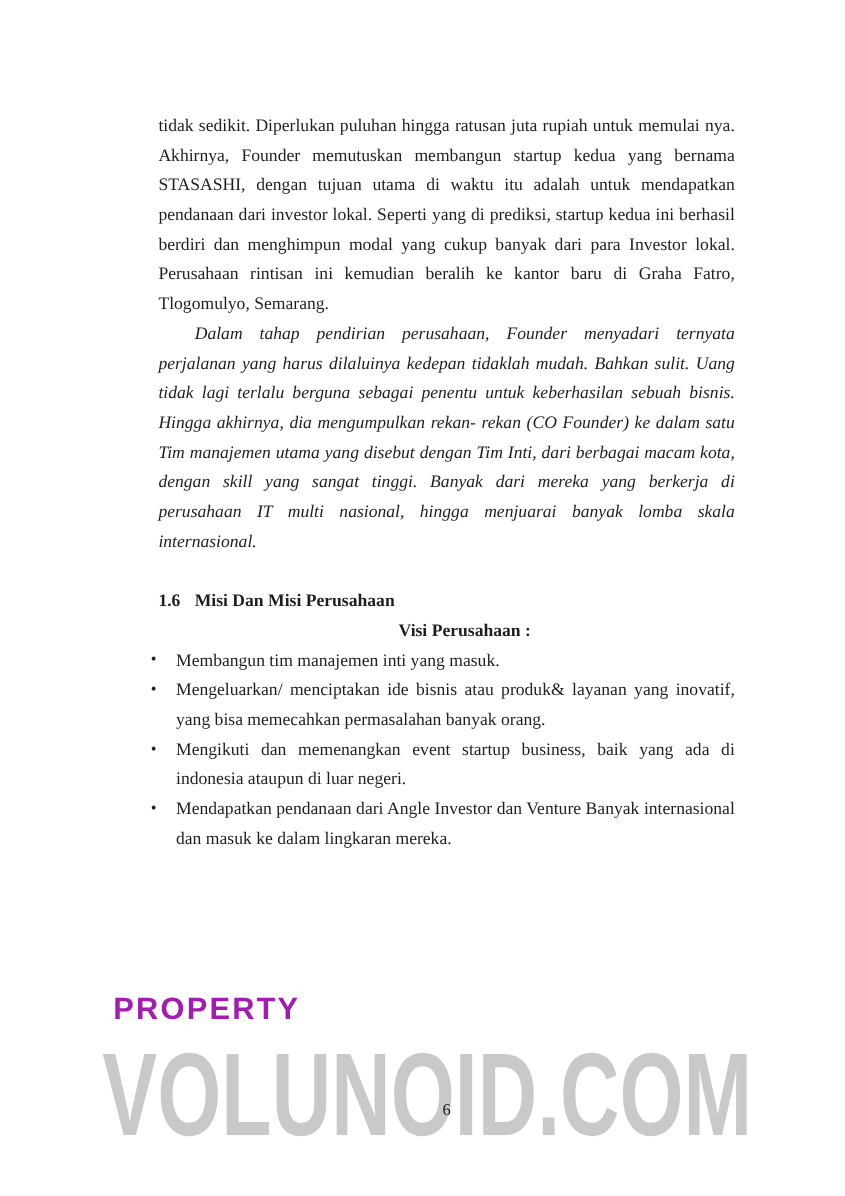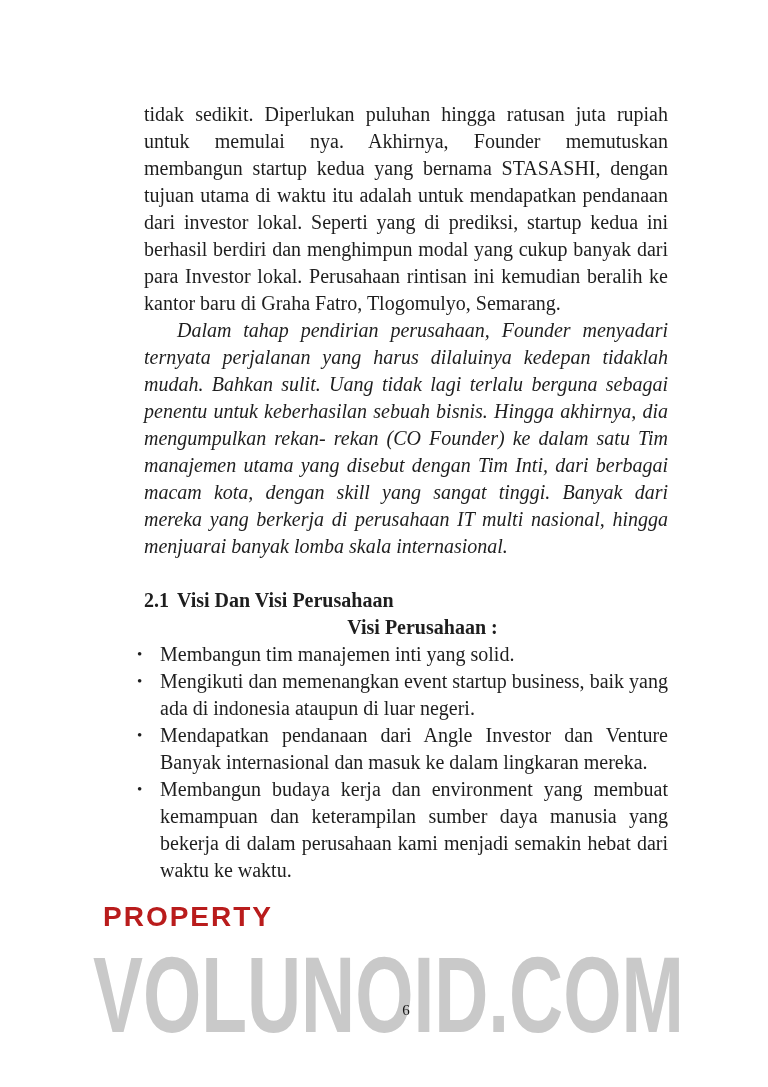--- a/index.html
+++ b/index.html
@@ -16,21 +16,21 @@
   
   .watermark-layer { position: absolute; inset: 0; z-index: 1; }
   .wm-property {
     position: absolute;
     left: 103px;
     top: 901px;
     font-family: "Liberation Sans", sans-serif;
     font-weight: bold;
     font-size: 28px;
     letter-spacing: 2px;
-    color: #b91c1c;
+    color: #a21caf;
     white-space: nowrap;
   }
   .wm-volunoid {
     position: absolute;
     left: 93px;
     top: 933px;
     font-family: "Liberation Sans", sans-serif;
     font-weight: bold;
     font-size: 107px;
     color: #c9c9c9;
@@ -40,21 +40,21 @@
     letter-spacing: 0;
   }
 
   
   .content {
     position: absolute;
     left: 144px;
     top: 101px;
     width: 524px;
     z-index: 2;
-    font-size: 20px;
+    font-size: 16px;
     line-height: 27px;
     text-align: justify;
   }
   .content p { margin: 0; }
   .indent { text-indent: 33px; font-style: italic; }
   .sub-label { font-weight: bold; text-indent: 33px; text-align: center; }
   .section-heading { margin-top: 27px; font-weight: bold; text-align: left; }
   .sec-num { display: inline-block; min-width: 33px; }
 
   .misi-list { list-style: none; margin: 0; padding: 0; }
@@ -92,31 +92,31 @@
     <div class="wm-volunoid">VOLUNOID.COM</div>
   </div>
 
   <div class="content">
 
     <p>tidak sedikit. Diperlukan puluhan hingga ratusan juta rupiah untuk memulai nya. Akhirnya, Founder memutuskan membangun startup kedua yang bernama STASASHI, dengan tujuan utama di waktu itu adalah untuk mendapatkan pendanaan dari investor lokal. Seperti yang di prediksi, startup kedua ini berhasil berdiri dan menghimpun modal yang cukup banyak dari para Investor lokal. Perusahaan rintisan ini kemudian beralih ke kantor baru di Graha Fatro, Tlogomulyo, Semarang.</p>
 
     <p class="indent">Dalam tahap pendirian perusahaan, Founder menyadari ternyata perjalanan yang harus dilaluinya kedepan tidaklah mudah. Bahkan sulit. Uang tidak lagi terlalu berguna sebagai penentu untuk keberhasilan sebuah bisnis. Hingga akhirnya, dia mengumpulkan rekan- rekan (CO Founder) ke dalam satu Tim manajemen utama yang disebut dengan Tim Inti, dari berbagai macam kota, dengan skill yang sangat tinggi. Banyak dari mereka yang berkerja di perusahaan IT multi nasional, hingga menjuarai banyak lomba skala internasional.</p>
 
     <div class="section-heading">
-      <span class="sec-num">2.1</span><span>Visi Dan Visi Perusahaan</span>
+      <span class="sec-num">1.6</span><span>Misi Dan Misi Perusahaan</span>
     </div>
 
     <p class="sub-label">Visi Perusahaan :</p>
 
 
 
     <ul class="misi-list">
-      <li>Membangun tim manajemen inti yang solid.</li>
+      <li>Membangun tim manajemen inti yang masuk.</li>
+      <li>Mengeluarkan/ menciptakan ide bisnis atau produk&amp; layanan yang inovatif, yang bisa memecahkan permasalahan banyak orang.</li>
       <li>Mengikuti dan memenangkan event startup business, baik yang ada di indonesia ataupun di luar negeri.</li>
       <li>Mendapatkan pendanaan dari Angle Investor dan Venture Banyak internasional dan masuk ke dalam lingkaran mereka.</li>
-      <li>Membangun budaya kerja dan environment yang membuat kemampuan dan keterampilan sumber daya manusia yang bekerja di dalam perusahaan kami menjadi semakin hebat dari waktu ke waktu.</li>
     </ul>
 
   </div>
 
   <div class="page-number">6</div>
 
 </div>
 
 </body></html>

